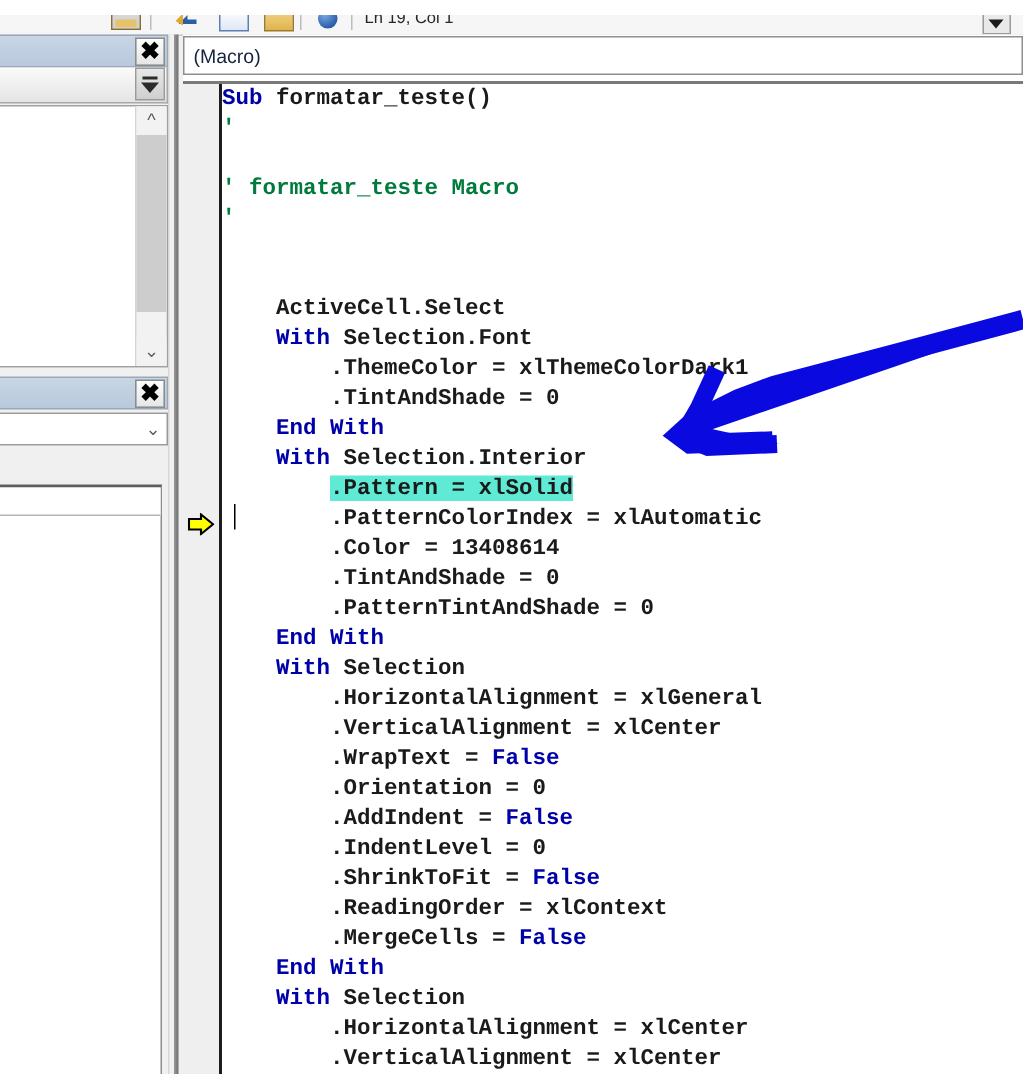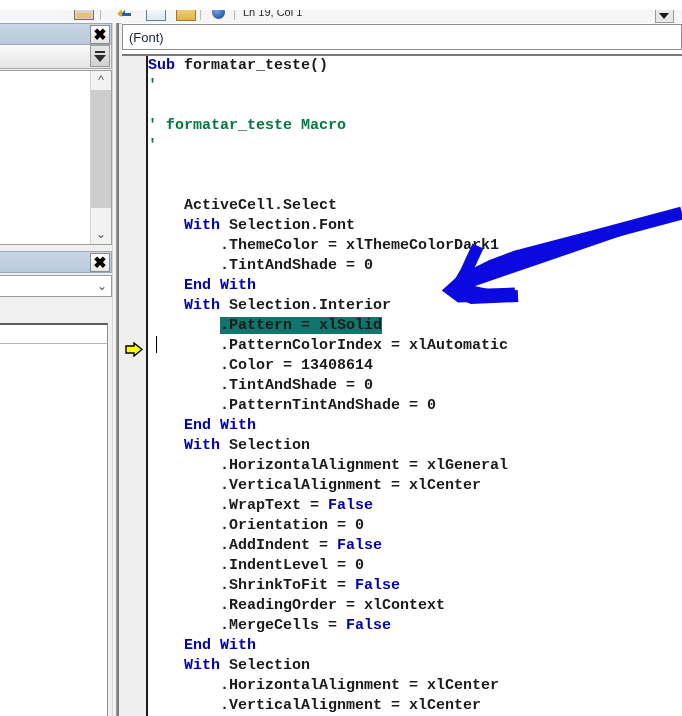--- a/index.html
+++ b/index.html
@@ -191,21 +191,21 @@
     position: absolute; left: 26px; top: 0; right: 0; bottom: 0;
     font-family: "Liberation Mono", monospace;
     font-size: 15px;
     line-height: 20px;
     white-space: pre;
     color: #1a1a1a;
   }
   .code-line { height: 20px; font-weight: bold; }
   .kw   { color: #0000a8; }
   .cmt  { color: #007a3d; }
-  .hl   { background: #0f766e; }
+  .hl   { background: #5eead4; }
   .caret-bar {
     position: absolute; left: 34px; top: 280px; width: 1px; height: 17px; background: #000;
   }
   .yellow-arrow {
     position: absolute; left: 3px; top: 286px; width: 18px; height: 15px;
   }
 
   .arrow-overlay {
     position: absolute; left: 0; top: 0; width: 682px; height: 716px;
     pointer-events: none;
@@ -268,21 +268,21 @@
 
     <div class="props-grid">
       <div class="hdr-row"></div>
     </div>
   </div>
 
   <div class="col-sep"></div>
 
   <div class="code-win">
     <div class="combo-bar">
-      <span class="val">(Font)</span>
+      <span class="val">(Macro)</span>
     </div>
 
     <div class="code-area">
       <div class="margin-ind">
         <svg class="yellow-arrow" viewBox="0 0 18 15">
           <path d="M1 4 H9 V1 L17 7.5 L9 14 V11 H1 Z" fill="#ffff00" stroke="#000000" stroke-width="1.4"></path>
         </svg>
       </div>
       <div class="code-text"><div class="code-line"><span class="kw">Sub </span><span>formatar_teste()</span></div><div class="code-line"><span class="cmt">'</span></div><div class="code-line">&nbsp;</div><div class="code-line"><span class="cmt">' formatar_teste Macro</span></div><div class="code-line"><span class="cmt">'</span></div><div class="code-line">&nbsp;</div><div class="code-line">&nbsp;</div><div class="code-line"><span>    ActiveCell.Select</span></div><div class="code-line"><span>    </span><span class="kw">With </span><span>Selection.Font</span></div><div class="code-line"><span>        .ThemeColor = xlThemeColorDark1</span></div><div class="code-line"><span>        .TintAndShade = 0</span></div><div class="code-line"><span>    </span><span class="kw">End With</span></div><div class="code-line"><span>    </span><span class="kw">With </span><span>Selection.Interior</span></div><div class="code-line"><span>        </span><span class="hl"><span>.Pattern = xlSolid</span></span></div><div class="code-line"><span>        .PatternColorIndex = xlAutomatic</span></div><div class="code-line"><span>        .Color = 13408614</span></div><div class="code-line"><span>        .TintAndShade = 0</span></div><div class="code-line"><span>        .PatternTintAndShade = 0</span></div><div class="code-line"><span>    </span><span class="kw">End With</span></div><div class="code-line"><span>    </span><span class="kw">With </span><span>Selection</span></div><div class="code-line"><span>        .HorizontalAlignment = xlGeneral</span></div><div class="code-line"><span>        .VerticalAlignment = xlCenter</span></div><div class="code-line"><span>        .WrapText = </span><span class="kw">False</span></div><div class="code-line"><span>        .Orientation = 0</span></div><div class="code-line"><span>        .AddIndent = </span><span class="kw">False</span></div><div class="code-line"><span>        .IndentLevel = 0</span></div><div class="code-line"><span>        .ShrinkToFit = </span><span class="kw">False</span></div><div class="code-line"><span>        .ReadingOrder = xlContext</span></div><div class="code-line"><span>        .MergeCells = </span><span class="kw">False</span></div><div class="code-line"><span>    </span><span class="kw">End With</span></div><div class="code-line"><span>    </span><span class="kw">With </span><span>Selection</span></div><div class="code-line"><span>        .HorizontalAlignment = xlCenter</span></div><div class="code-line"><span>        .VerticalAlignment = xlCenter</span></div><div class="code-line"><span>        .WrapText = </span><span class="kw">False</span></div></div>
       <div class="caret-bar"></div>

